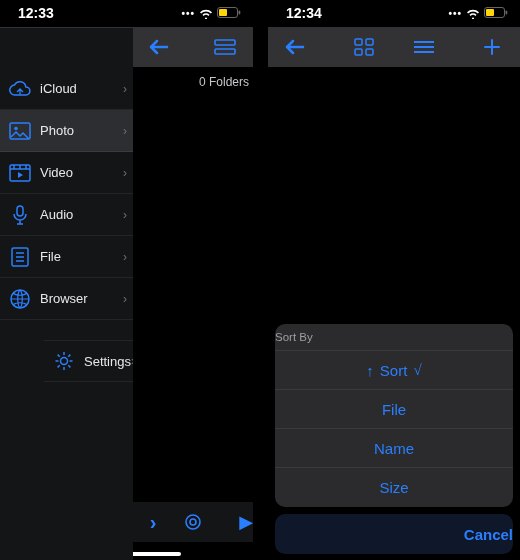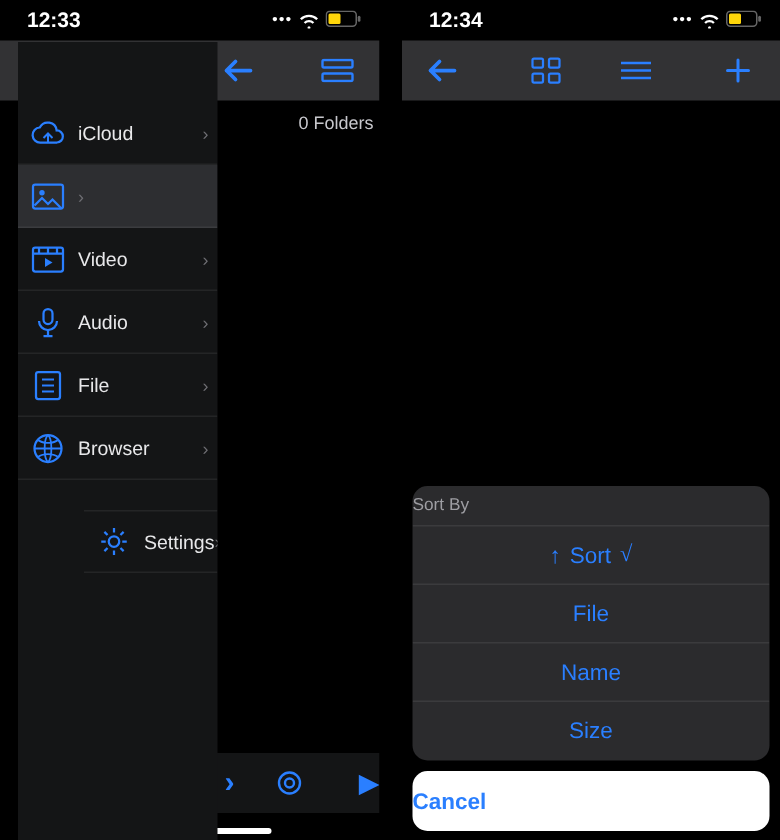--- a/index.html
+++ b/index.html
@@ -11,21 +11,21 @@
   
   .statusbar { height:20px; display:flex; align-items:center; justify-content:space-between; padding:6px 12px 0 18px; font-size:14px; font-weight:600; color:#fff; }
   .status-right { display:flex; align-items:center; gap:4px; }
 
   
   .toolbar { height:40px; background:#3a3a3cdd; display:flex; align-items:center; justify-content:space-between; padding:0 8px; margin-top:7px;}
   .toolbtn { width:40px; height:32px; display:flex; align-items:center; justify-content:center; }
   .tool-icon { color:#2a7fff; }
 
   
-  .drawer { position:absolute; top:28px; left:12px; bottom:0; width:133px; background:#141516; display:flex; flex-direction:column; z-index:5;}
+  .drawer { position:absolute; top:28px; left:0; bottom:0; width:133px; background:#141516; display:flex; flex-direction:column; z-index:5;}
   .drawer-scroll { flex:1; overflow:hidden; }
   .drawer-item { display:flex; align-items:center; height:42px; padding:0 6px 0 8px; border-bottom:1px solid rgba(255,255,255,0.07); cursor:pointer; }
   .drawer-item.active { background:#2d2e31; }
   .drawer-item.separated { margin-top:20px; border-top:1px solid rgba(255,255,255,0.07);margin-left:44px;}
   .drawer-item.last { border-bottom:1px solid rgba(255,255,255,0.07);}
   .drawer-icon { width:24px; height:24px; display:flex; align-items:center; justify-content:center; color:#2a7fff; margin-right:8px; flex-shrink:0;}
   .drawer-label { font-size:13px; color:#e8e8ea; flex:1; }
   .chevron { color:#6e6e73; font-size:12px; }
 
   .folder-count { position:absolute; top:75px; right:4px; font-size:12px; color:#c7c7cc; }
@@ -33,21 +33,21 @@
   .bottombar { position:absolute; left:133px; right:0; bottom:18px; height:40px; display:flex; align-items:center; justify-content:space-around; background:#141516; }
   .home-indicator { position:absolute; bottom:4px; left:50%; transform:translateX(-50%); width:110px; height:4px; border-radius:3px; background:#fff; }
 
   
   .sheet-backdrop { position:absolute; left:0; right:0; bottom:0; top:0; }
   .sheet { position:absolute; left:7px; right:7px; bottom:6px; display:flex; flex-direction:column; gap:7px; }
   .sheet-group { background:#2b2b2d; border-radius:10px; overflow:hidden; }
   .sheet-title { text-align:left; font-size:11.5px; color:#9e9ea3; padding:7px 0; border-bottom:1px solid rgba(255,255,255,0.08);}
   .sheet-row { height:39px; display:flex; align-items:center; justify-content:center; font-size:15px; color:#2a7fff; border-bottom:1px solid rgba(255,255,255,0.08); cursor:pointer; gap:6px;}
   .sheet-row:last-child { border-bottom:none; }
-  .cancel { background:#ffffff; border-radius:10px; height:40px; display:flex; align-items:center; justify-content:flex-start; font-size:15px; font-weight:600; color:#2a7fff; cursor:pointer;}
+  .cancel { background:#0f172a; border-radius:10px; height:40px; display:flex; align-items:center; justify-content:flex-end; font-size:15px; font-weight:600; color:#2a7fff; cursor:pointer;}
 
   .checkmark { font-family: serif; font-style: italic;}
   svg { display:block; }
 </style>
 </head>
 <body>
 
 <div class="screens">
 
   <div class="screen">
@@ -106,20 +106,21 @@
         </div>
 
         <div class="drawer-item active">
           <span class="drawer-icon">
             <svg width="24" height="20" viewBox="0 0 24 20">
                 <rect x="2" y="2" width="20" height="16" rx="1.5" stroke="#2a7fff" stroke-width="1.5" fill="none"></rect>
                 <circle cx="8" cy="7.5" r="1.8" fill="#2a7fff"></circle>
                 <path d="M3 16l5-5 4 4 3-3 6 6" stroke="#2a7fff" stroke-width="1.5" fill="none"></path>
               </svg>
           </span>
+          <span class="drawer-label">Photo</span>
           <span class="chevron">›</span>
         </div>
 
         <div class="drawer-item">
           <span class="drawer-icon">
             <svg width="24" height="20" viewBox="0 0 24 20">
                 <rect x="2" y="2" width="20" height="16" rx="1.5" stroke="#2a7fff" stroke-width="1.5" fill="none"></rect>
                 <path d="M2 6h20M6 2v4M12 2v4M18 2v4" stroke="#2a7fff" stroke-width="1.5"></path>
                 <path d="M10 9l5 3-5 3z" fill="#2a7fff"></path>
               </svg>

